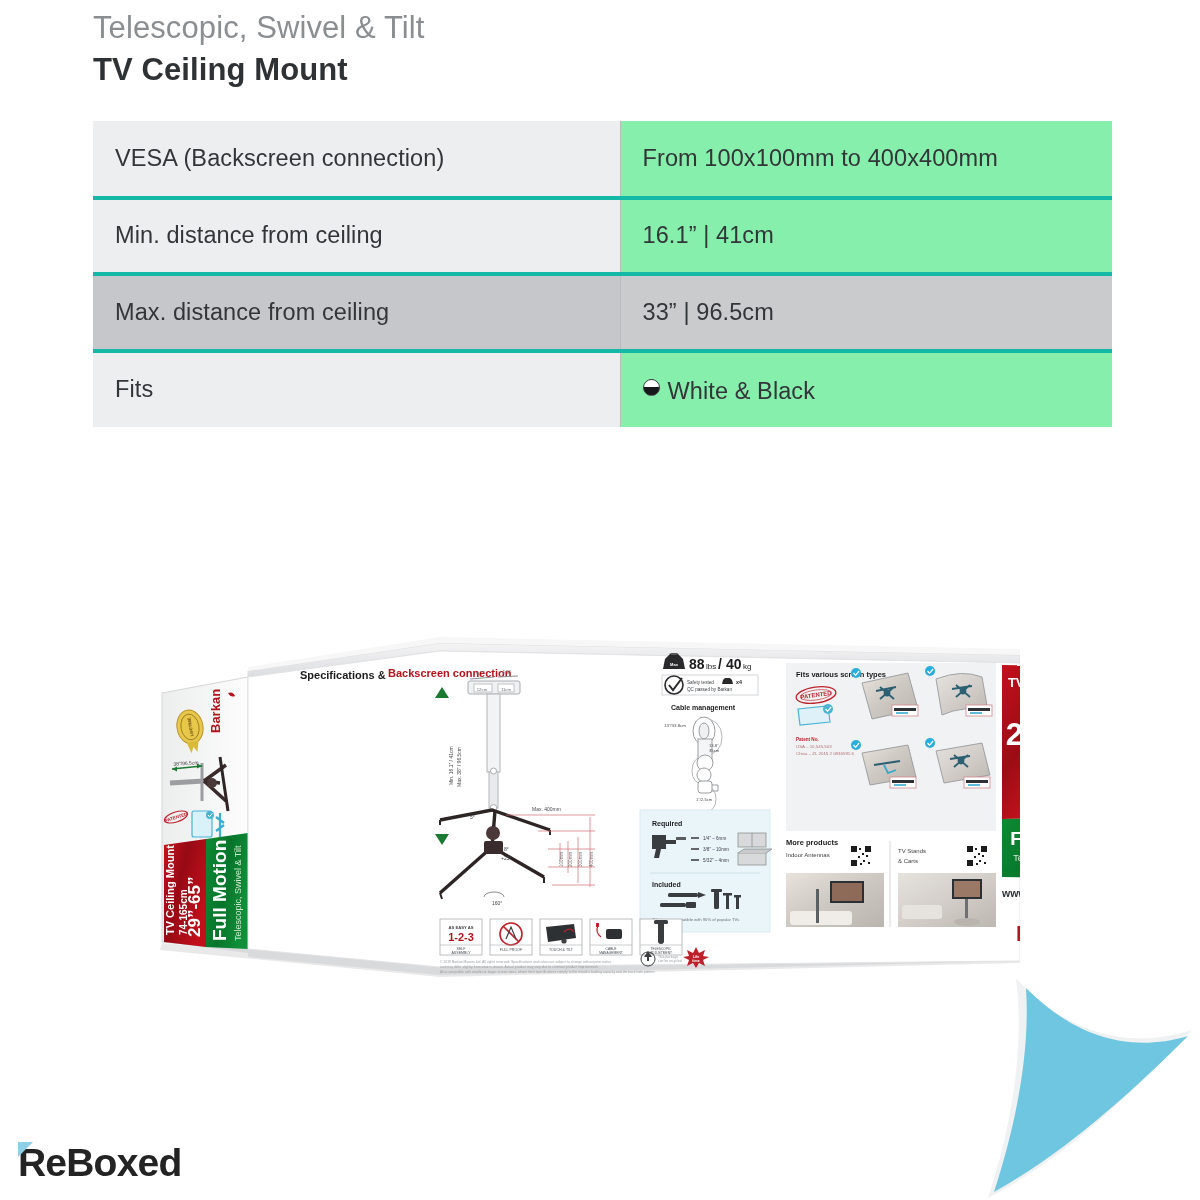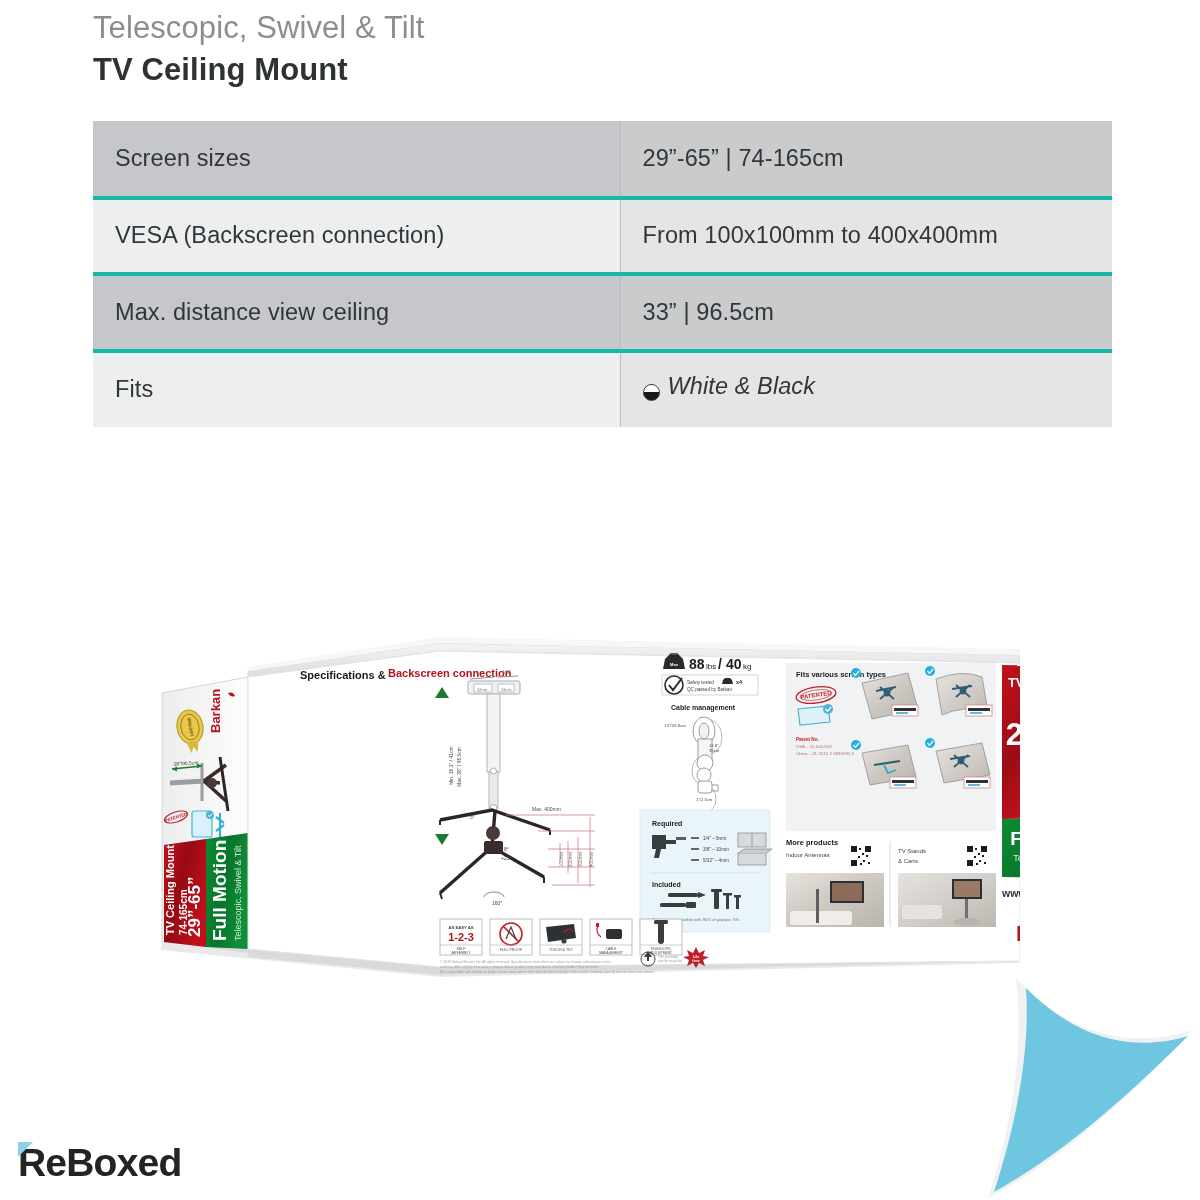--- a/index.html
+++ b/index.html
@@ -46,26 +46,26 @@
     font-size: 23.5px;
     color: #333638;
     font-weight: 400;
     vertical-align: middle;
     letter-spacing: .1px;
     white-space: nowrap;
     overflow: hidden;
   }
   .spec-table td.lbl { width: 527px; border-right: 1px solid #b9bcbe; }
   .spec-table tr.odd  td { background: #c9cbcd; }
-  .spec-table tr.even td { background: #e5e5e5; }
+  .spec-table tr.even td { background: #86efac; }
   .spec-table tr.odd  td.lbl { background: #c5c7ca; }
   .spec-table tr.even td.lbl { background: #eceeef; }
   .spec-table tr + tr td { border-top: 4px solid #14b8a6; }
 
-  .color-val { display: inline-flex; align-items: flex-end; gap: 8px; font-style: italic; }
+  .color-val { display: inline-flex; align-items: flex-start; gap: 8px; }
   .color-dot {
     width: 17px; height: 17px;
     border-radius: 50%;
     border: 1.4px solid #3a3d3f;
     background: linear-gradient(to bottom, #ffffff 0 50%, #17191a 50% 100%);
     flex: none;
     position: relative;
     top: 1px;
   }
 
@@ -108,30 +108,30 @@
 </head>
 <body>
 
 <div class="header">
   <div class="title-light">Telescopic, Swivel &amp; Tilt</div>
   <div class="title-bold">TV Ceiling Mount</div>
 </div>
 
 <table class="spec-table">
   <tbody>
-    <tr class="odd">
-      <td class="lbl">Screen sizes</td>
-      <td class="val">29”-65” | 74-165cm</td>
-    </tr>
     <tr class="even">
       <td class="lbl">VESA (Backscreen connection)</td>
       <td class="val">From 100x100mm to 400x400mm</td>
     </tr>
+    <tr class="even">
+      <td class="lbl">Min. distance from ceiling</td>
+      <td class="val">16.1” | 41cm</td>
+    </tr>
     <tr class="odd">
-      <td class="lbl">Max. distance view ceiling</td>
+      <td class="lbl">Max. distance from ceiling</td>
       <td class="val">33” | 96.5cm</td>
     </tr>
     <tr class="even">
       <td class="lbl">Fits</td>
       <td class="val">
         <span class="color-val">
           <span class="color-dot"></span>
           <span>White &amp; Black</span>
         </span>
       </td>

